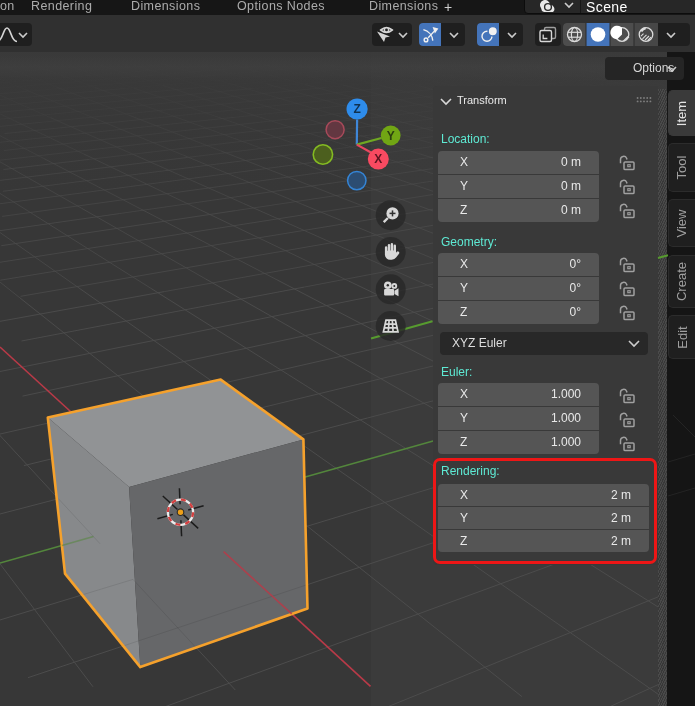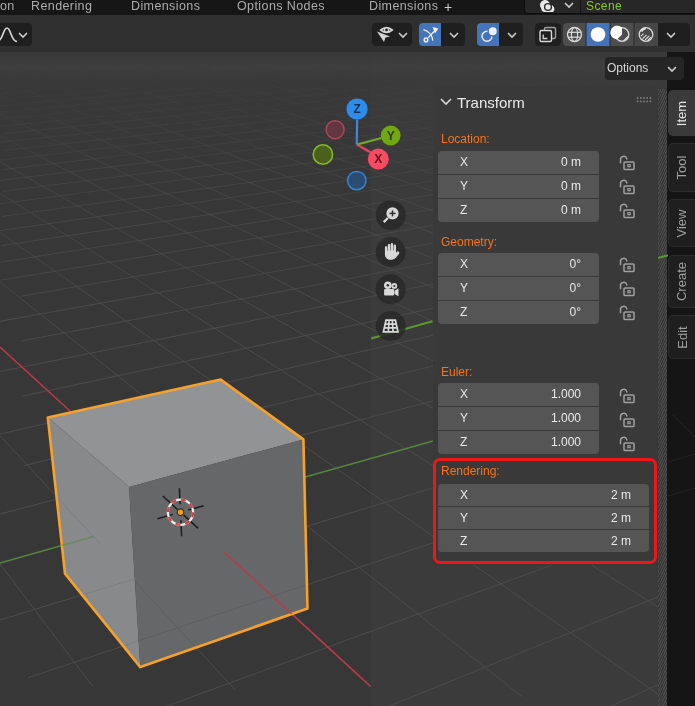--- a/index.html
+++ b/index.html
@@ -3,27 +3,27 @@
 <style>
 *{margin:0;padding:0;box-sizing:border-box}
 html,body{width:695px;height:706px;overflow:hidden;background:#393939}
 body{font-family:"Liberation Sans",sans-serif;position:relative}
 #vp{position:absolute;left:0;top:0}
 .abs{position:absolute}
 #topbar{left:0;top:0;width:695px;height:30px;background:#161616;color:#acacac;font-size:12.5px;letter-spacing:0.4px}
 #topbar span{position:absolute;top:-1px}
 #scenew{position:absolute;left:524px;top:-6px;width:175px;height:20px;background:#272727;border:1px solid #0c0c0c;border-radius:4px}
 #scenew .sep{position:absolute;left:55px;top:2px;width:1px;height:16px;background:#161616}
-#scenew .txt{position:absolute;left:61px;top:4px;font-size:12px;color:#84cc16}
+#scenew .txt{position:absolute;left:61px;top:4px;font-size:14px;color:#ffffff}
 #hdr{left:0;top:15px;width:695px;height:37px;background:#303030}
 .btn{position:absolute;top:8px;height:23px;background:#1f1f1f;border-radius:4px}
 .chev{stroke:#ccc;stroke-width:1.6;fill:none}
-#options{left:605px;top:57px;width:79px;height:23px;background:#252525;border-radius:4px;color:#d6d6d6;font-size:12px;line-height:23px;text-align:left;padding-left:2px;z-index:10}
+#options{left:605px;top:57px;width:79px;height:23px;background:#252525;border-radius:4px;color:#d6d6d6;font-size:12px;line-height:23px;text-align:left;padding-left:28px;z-index:10}
 #panel{left:433px;top:86px;width:225px;height:479px;background:#393939;border-radius:4px 0 0 4px;font-size:12px}
-#panel .lbl{position:absolute;color:#f97316}
+#panel .lbl{position:absolute;color:#5eead4}
 .row{position:absolute;left:5px;width:161px;height:23px;background:#555555;color:#e9e9e9}
 .row .k{position:absolute;left:22px;top:4px}
 .row .v{position:absolute;right:18px;top:4px}
 .wide{width:211px;height:22px}
 #euler{position:absolute;left:7px;top:246px;width:208px;height:23px;background:#282828;border-radius:4px;color:#dedede;line-height:23px}
 #redbox{left:433px;top:458px;width:224px;height:106px;border:3.5px solid #ee1616;border-radius:7px;z-index:5}
 #saw{left:658px;top:89px;width:10px;height:617px;background:repeating-linear-gradient(115deg,#4a4a4a 0 1.1px,#383838 1.1px 2.1px)}
 #tabs{left:667px;top:52px;width:28px;height:654px;background:#151515}
 .tab{position:absolute;left:1px;width:27px;border-radius:5px 0 0 5px;font-size:13px;background:#1f1f1f;color:#a0a0a0;border:1px solid #2c2c2c;border-right:none;display:flex;align-items:center;justify-content:center}
 .tab span{transform:rotate(-90deg);white-space:nowrap;display:block}
@@ -426,21 +426,21 @@
 </div>
 
 <div class="abs" id="options">Options<svg width="10" height="7" style="position:absolute;right:7px;top:9px">
       <path d="M1,1 l4,4 4,-4" class="chev" stroke-width="1.4"></path>
     </svg></div>
 
 <div class="abs" id="panel">
   <svg width="16" height="12" style="position:absolute;left:6px;top:10px">
       <path d="M2,3 l5,5 5,-5" stroke="#d8d8d8" stroke-width="1.6" fill="none"></path>
     </svg>
-  <div style="position:absolute;left:24px;top:8px;font-size:15px;color:#e9e9e9">Transform</div>
+  <div style="position:absolute;left:24px;top:8px;font-size:11px;color:#e9e9e9">Transform</div>
   <svg width="18" height="10" style="position:absolute;left:203px;top:10px">
     <g fill="#7d7d7d">
         <circle cx="1.6" cy="2" r="0.95"></circle>
         <circle cx="4.8" cy="2" r="0.95"></circle>
         <circle cx="8" cy="2" r="0.95"></circle>
         <circle cx="11.2" cy="2" r="0.95"></circle>
         <circle cx="14.4" cy="2" r="0.95"></circle>
         <circle cx="1.6" cy="5.4" r="0.95"></circle>
         <circle cx="4.8" cy="5.4" r="0.95"></circle>
         <circle cx="8" cy="5.4" r="0.95"></circle>
@@ -467,20 +467,26 @@
       <span class="v">0°</span>
     </div>
   <div class="row" style="top:191px">
       <span class="k">Y</span>
       <span class="v">0°</span>
     </div>
   <div class="row" style="top:215px;border-radius:0 0 4px 4px">
       <span class="k">Z</span>
       <span class="v">0°</span>
     </div>
+  <div id="euler">
+    <span style="margin-left:12px">XYZ Euler</span>
+    <svg width="12" height="8" style="position:absolute;right:8px;top:8px">
+        <path d="M1,1 l5,5 5,-5" class="chev" stroke-width="1.5"></path>
+      </svg>
+  </div>
   <div class="lbl" style="left:8px;top:279px">Euler:</div>
   <div class="row" style="top:297px;border-radius:4px 4px 0 0">
       <span class="k">X</span>
       <span class="v">1.000</span>
     </div>
   <div class="row" style="top:321px">
       <span class="k">Y</span>
       <span class="v">1.000</span>
     </div>
   <div class="row" style="top:345px;border-radius:0 0 4px 4px">

